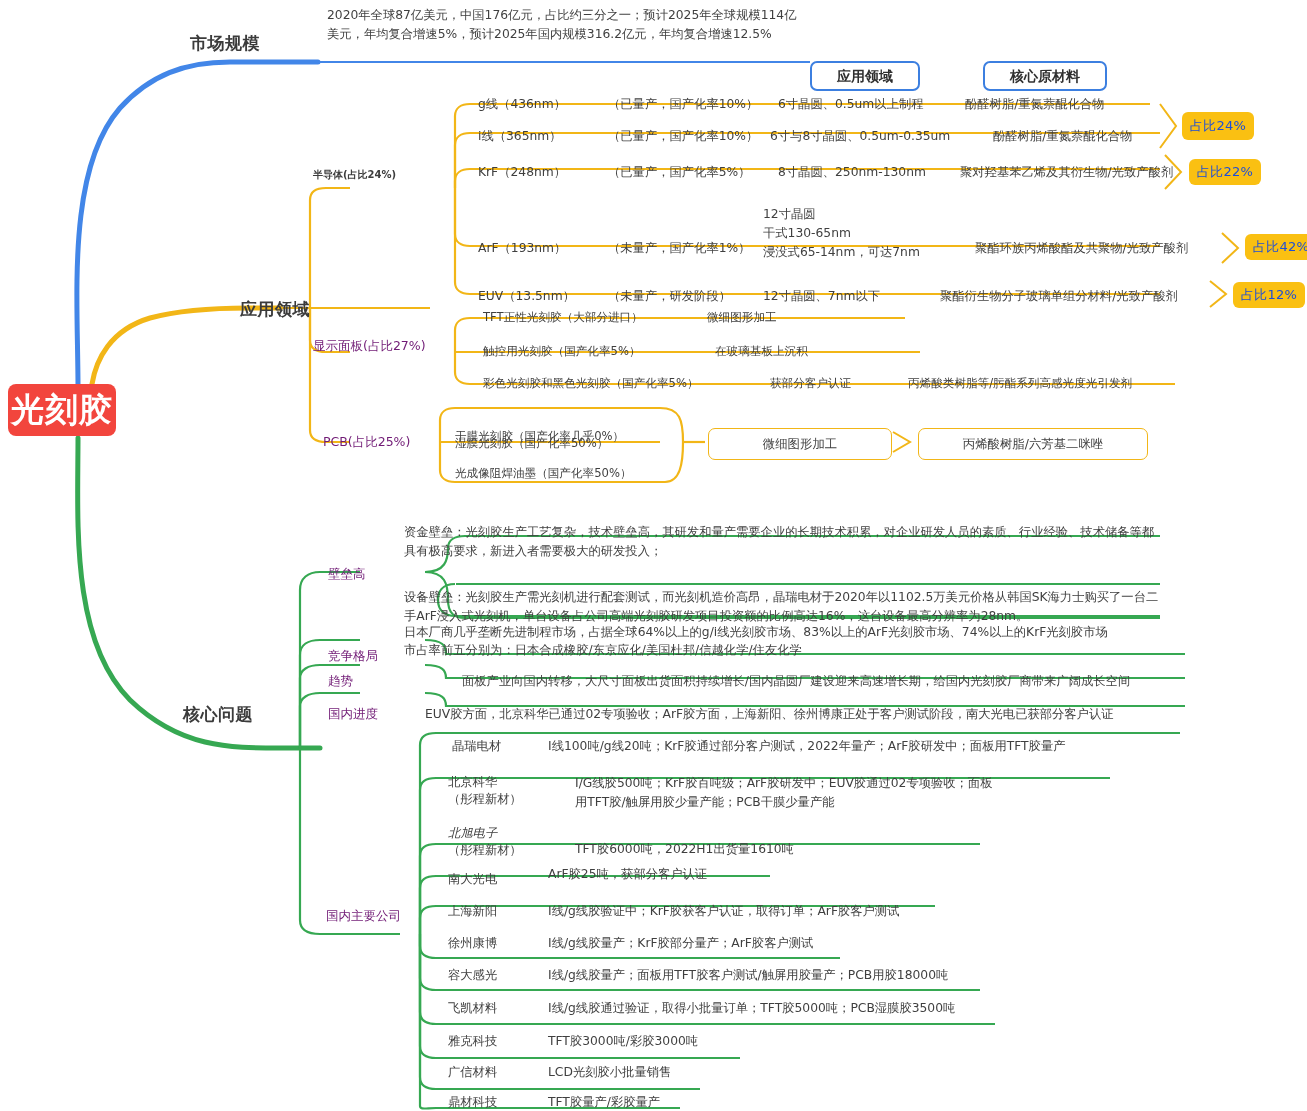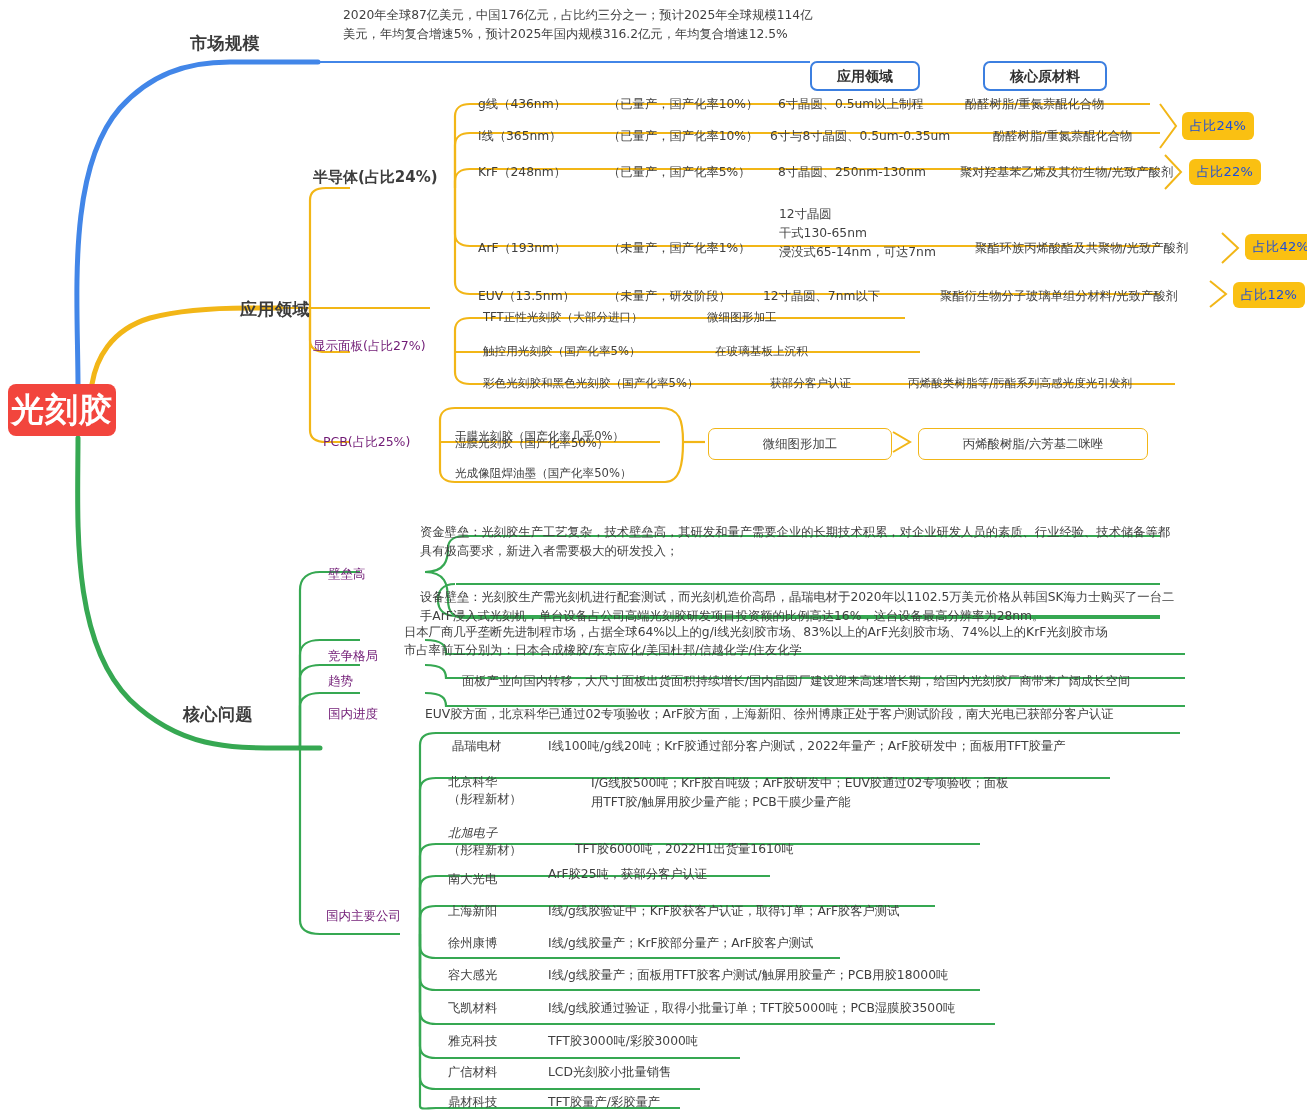--- a/index.html
+++ b/index.html
@@ -31,27 +31,27 @@
     display:flex;align-items:center;justify-content:center;
     letter-spacing:1px;
   }
 
   
   .branch-title{
     font-size:17px;font-weight:bold;color:#3b3b3b;letter-spacing:.5px;
   }
 
   
-  .l2{font-size:15px;color:#3d3d3d;font-weight:bold;}
+  .l2{font-size:10px;color:#3d3d3d;font-weight:bold;}
   .l2n{font-size:12.5px;color:#701a75;text-align:center;}
 
   
   .txt{font-size:12.3px;color:#3f3f3f;}
   .txt-sm{font-size:11.6px;color:#3f3f3f;}
-  .txt.multi{white-space:normal;line-height:1.55;margin-left:16px;}
+  .txt.multi{white-space:normal;line-height:1.55;}
 
   
   .pill{
     border:2px solid #3C7FE0;border-radius:7px;
     background:#ffffff;
     font-size:14px;font-weight:bold;color:#2f2f2f;
     padding:4px 12px;
     text-align:center;
   }
   

